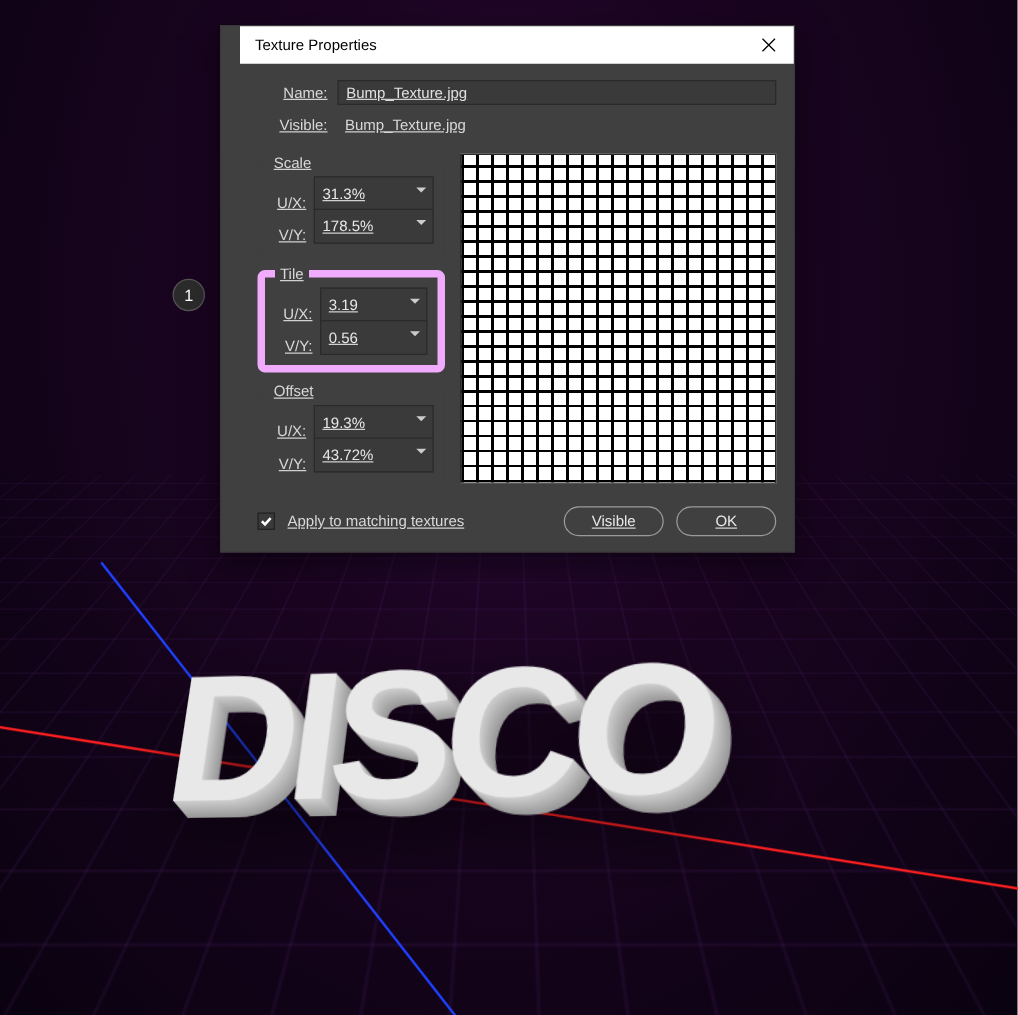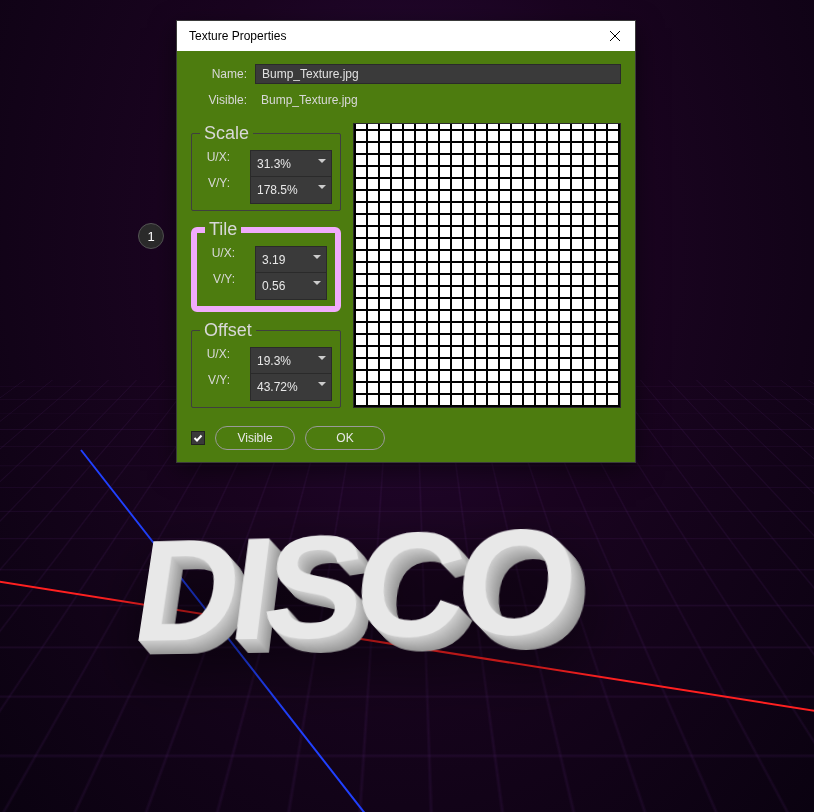--- a/index.html
+++ b/index.html
@@ -83,43 +83,45 @@
       font-size: 13px;
       display: flex; align-items: center; justify-content: center;
       border: 1px solid #555;
     }
 
     
     .dialog {
       position: absolute;
       left: 176px; top: 20px;
       width: 460px;
-      background: #4d7c0f;
+      background: #404040;
       box-shadow: 0 8px 24px rgba(0,0,0,0.5);
       border: 1px solid #3a3a3a;
+      padding-left: 15px;
     }
     .titlebar {
       height: 30px;
       background: #fff;
       color: #000;
       display: flex; align-items: center;
       padding: 0 10px 0 12px;
       font-size: 12px;
     }
     .titlebar .title { flex: 1; }
     .titlebar .close {
       width: 40px; height: 30px;
       display: flex; align-items: center; justify-content: center;
       cursor: pointer;
       margin-right: -10px;
     }
     .titlebar .close svg { stroke: #000; stroke-width: 1; }
 
     .dlg-body {
       padding: 10px 14px 12px 14px;
+      text-decoration: underline;
     }
 
     .row {
       display: flex; align-items: center;
       height: 26px;
       gap: 8px;
     }
     .row .label {
       width: 56px;
       text-align: right;
@@ -164,29 +166,29 @@
     .left-col { width: 150px; display: flex; flex-direction: column; gap: 8px; }
 
     fieldset {
       border: 1px solid #3f3f3f;
       border-radius: 2px;
       padding: 6px 8px 8px 8px;
     }
     fieldset legend {
       padding: 0 4px;
       color: #d8d8d8;
-      font-size: 18px;
+      font-size: 12px;
     }
     fieldset.highlight {
       border: 6px solid #f0abfc;
       border-radius: 6px;
     }
 
     .num-row {
-      display: flex; align-items: flex-start; gap: 20px;
+      display: flex; align-items: flex-end; gap: 6px;
       height: 26px;
     }
     .num-row .nlabel {
       width: 30px; text-align: right;
       color: #d8d8d8;
     }
     .num-input {
       flex: 1;
       height: 28px;
       background: #3a3a3a;
@@ -330,18 +332,19 @@
 
       <div class="preview"></div>
     </div>
 
     <div class="footer">
       <div class="checkbox">
         <svg width="10" height="10">
             <path d="M1.5 5 L4 7.5 L8.5 2.5"></path>
           </svg>
       </div>
+      <span class="chk-label">Apply to matching textures</span>
       <div class="btn">Visible</div>
       <div class="btn">OK</div>
     </div>
 
   </div>
 </div>
 
 </body></html>

